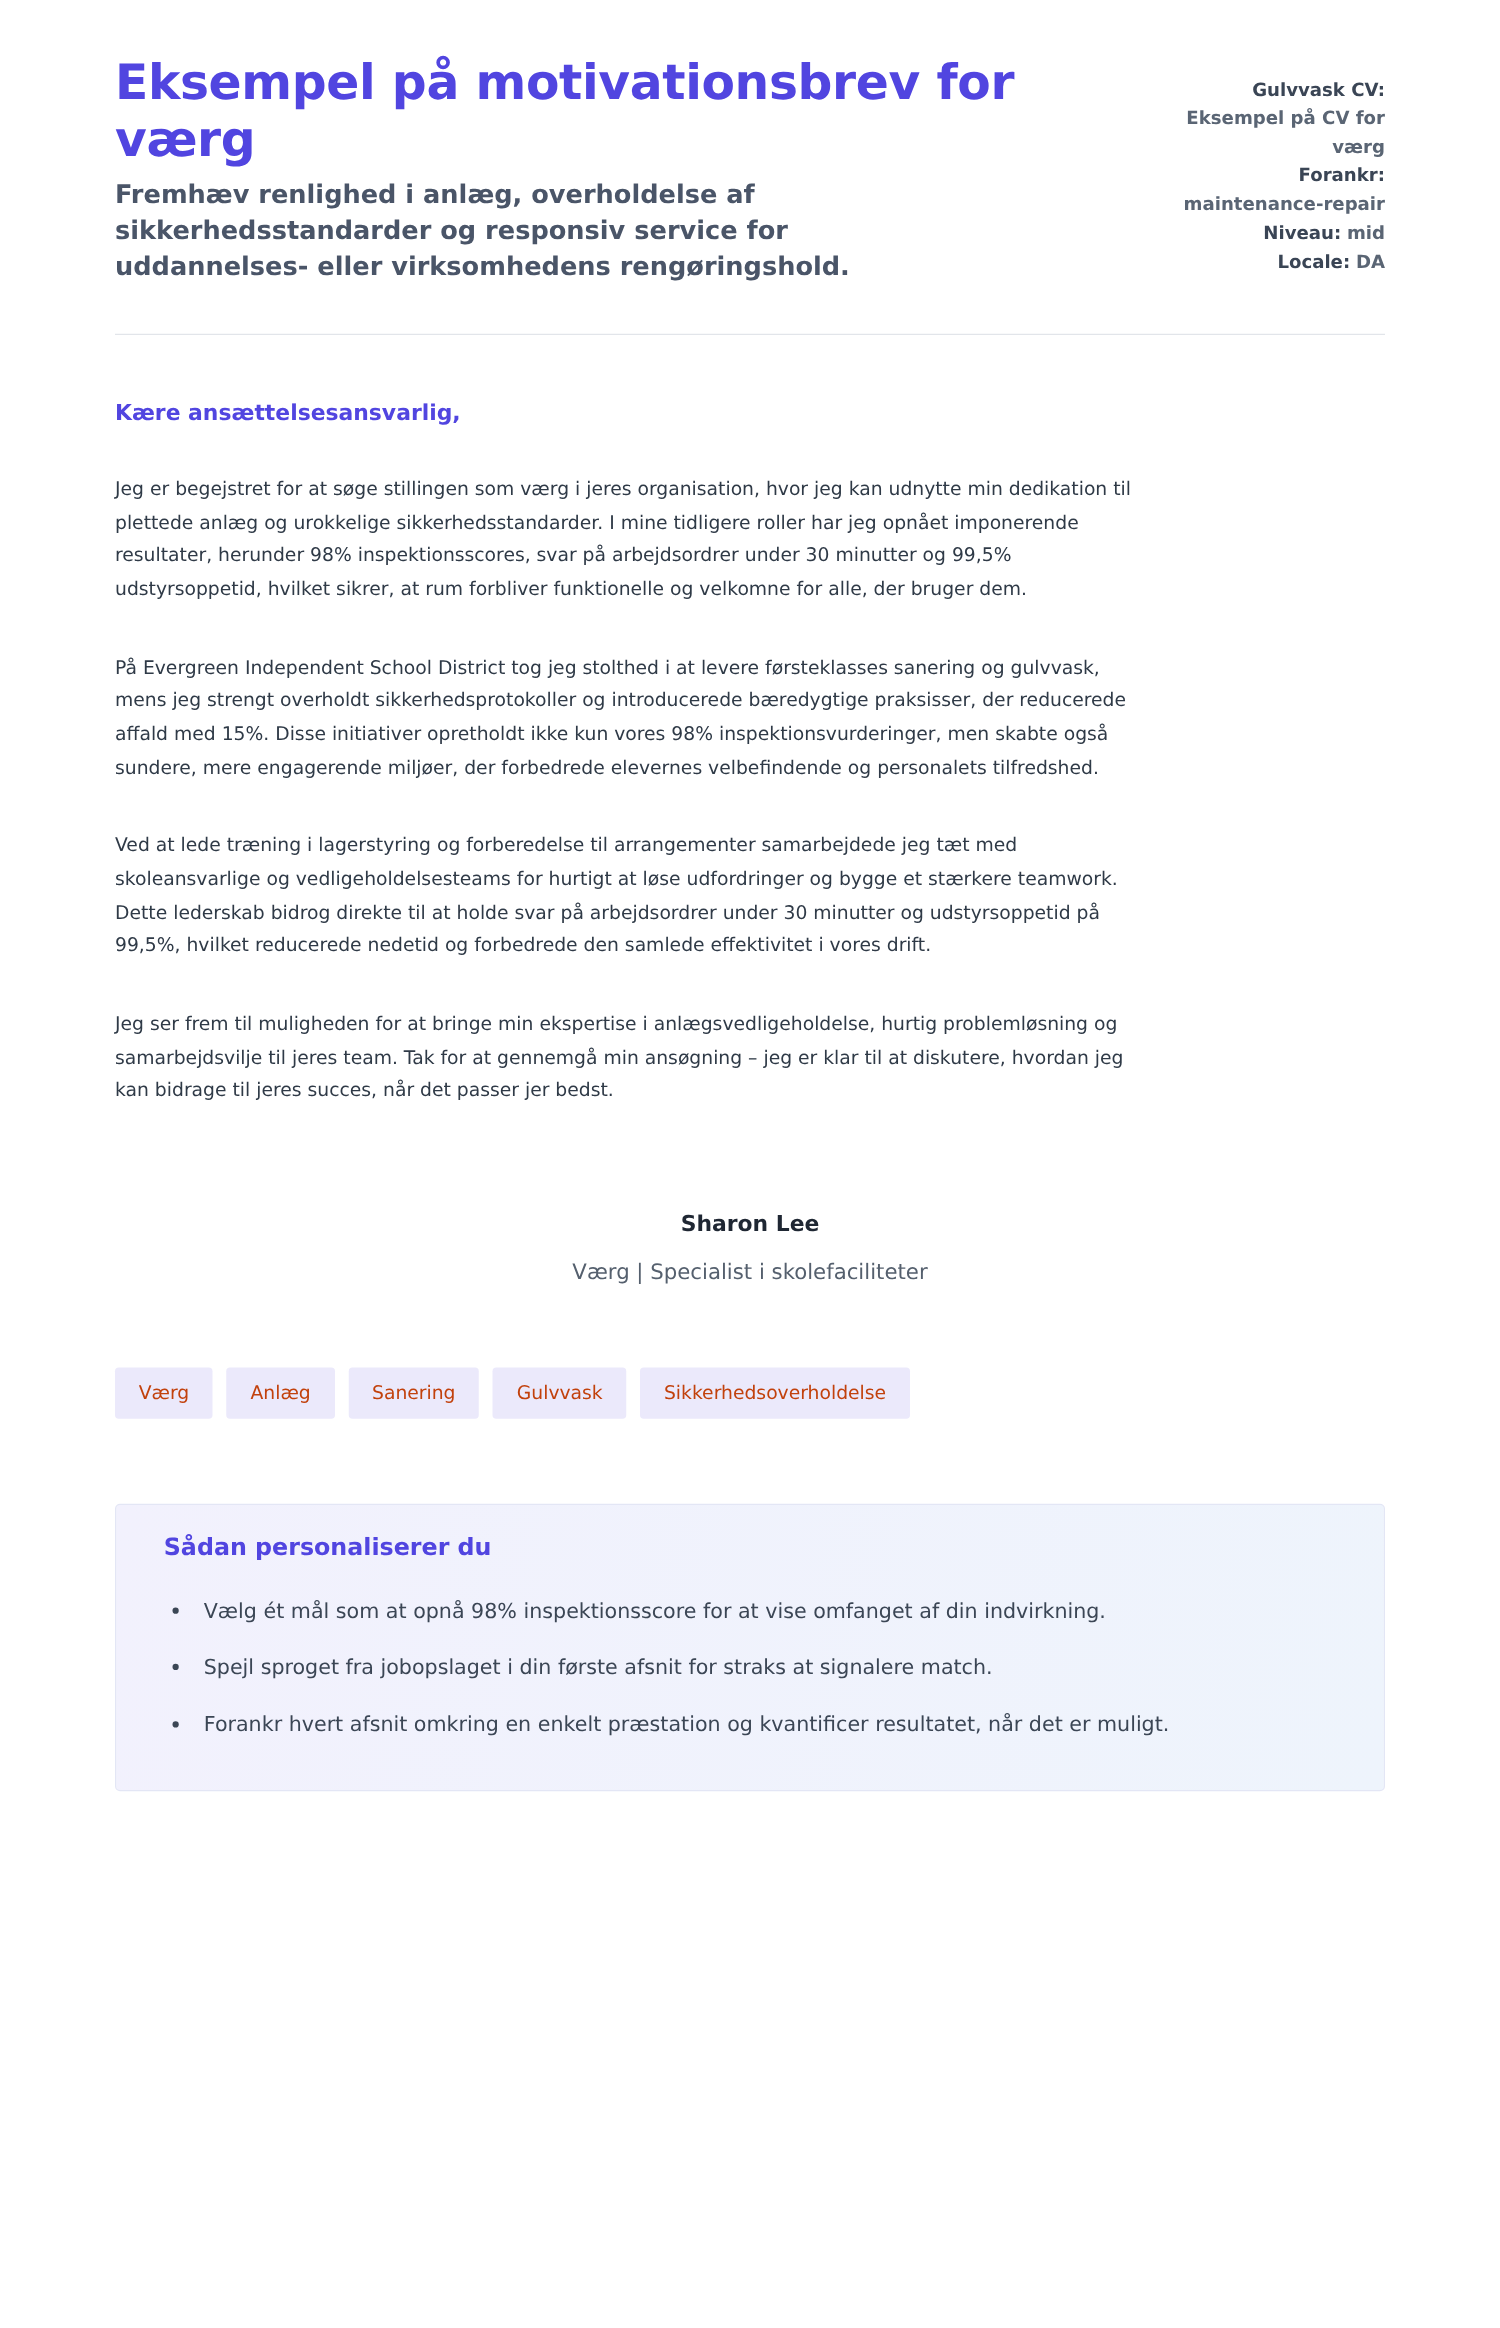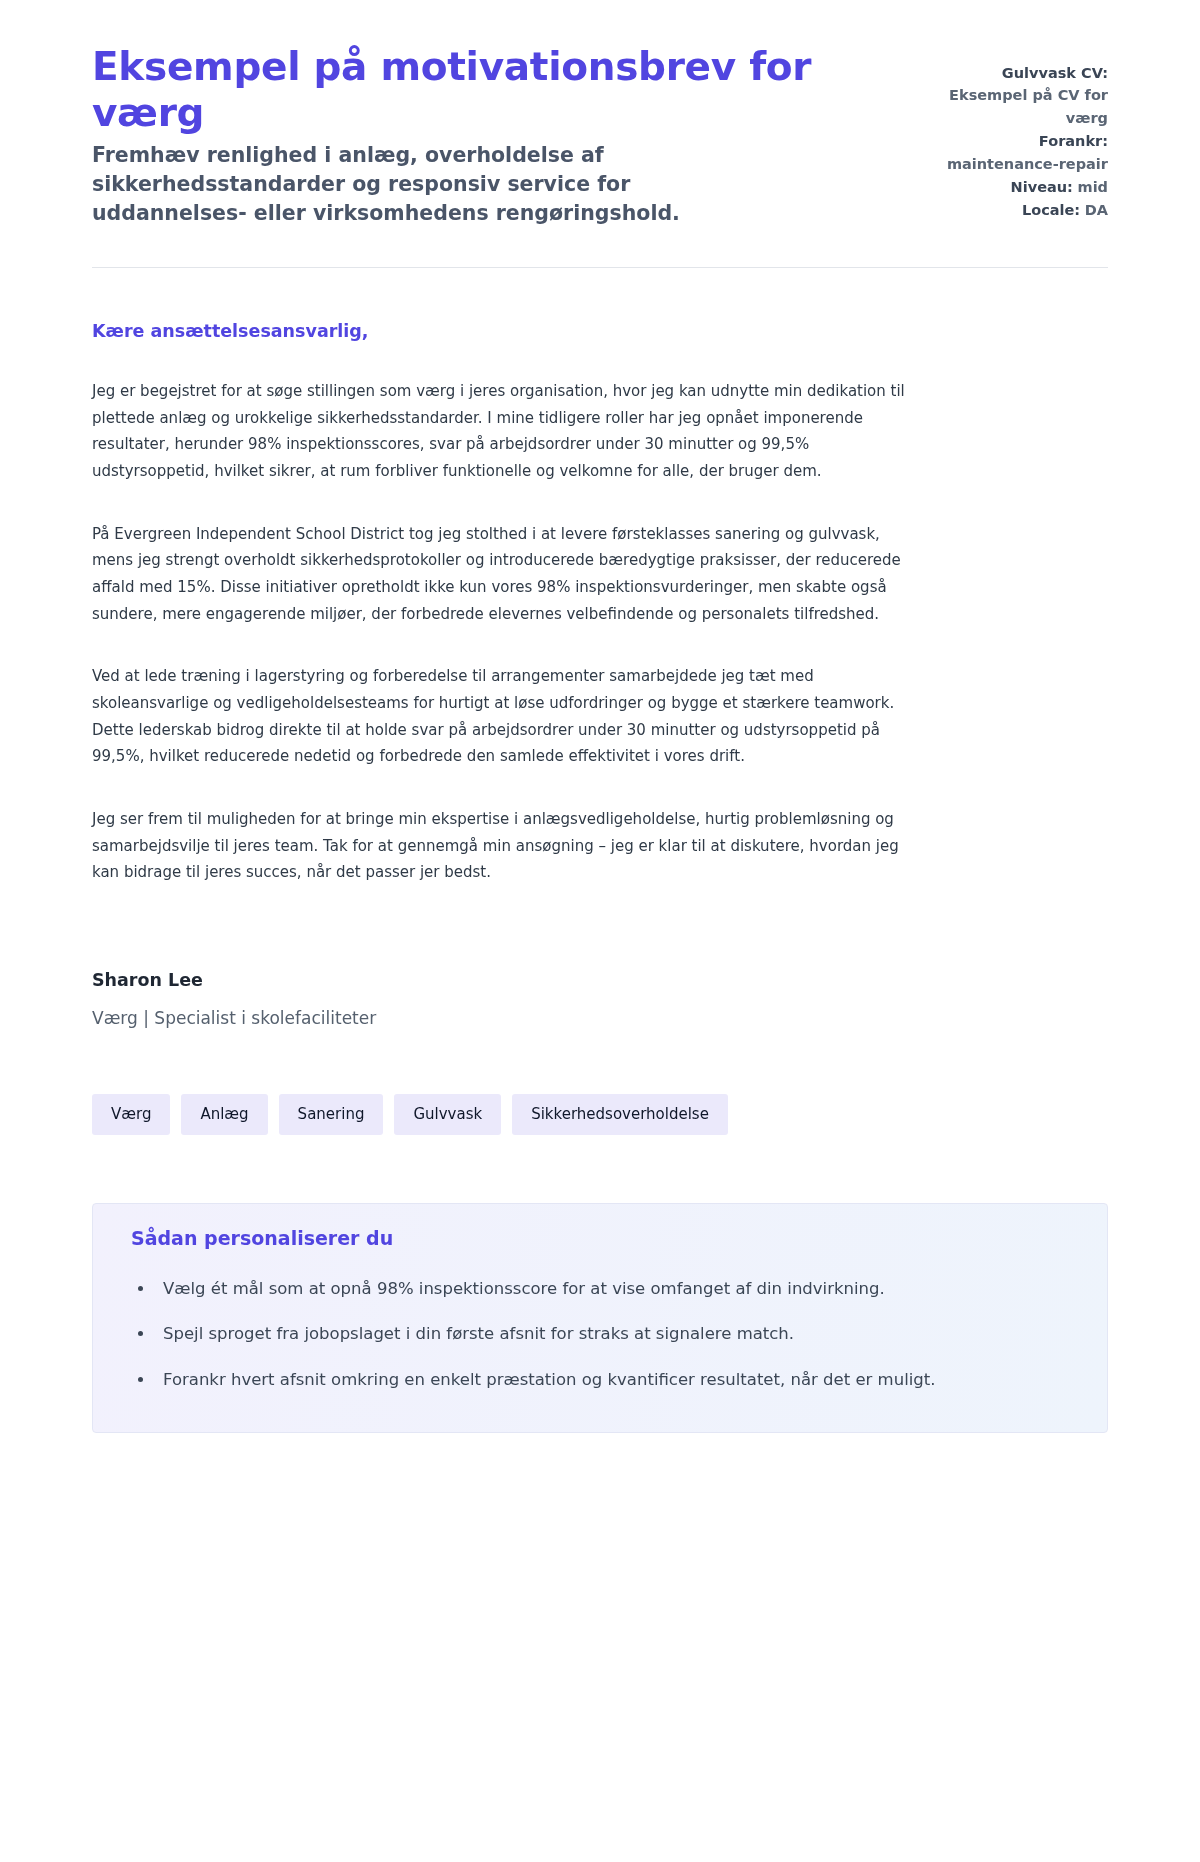--- a/index.html
+++ b/index.html
@@ -93,20 +93,21 @@
     margin: 0 0 36px 0;
     font-size: 15px;
     line-height: 1.78;
     color: #2f3a47;
     max-width: 830px;
   }
 
   
   .signature {
     margin-top: 82px;
+    text-align: center;
   }
   .sig-name {
     font-size: 17.5px;
     font-weight: 700;
     color: #1f2733;
     margin: 0 0 14px 0;
     line-height: 1.4;
   }
   .sig-role {
     font-size: 17px;
@@ -119,21 +120,21 @@
   .tag-list {
     margin-top: 64px;
     display: flex;
     flex-wrap: wrap;
     gap: 11px;
     list-style: none;
     padding: 0;
   }
   .tag {
     background: #ebe9fb;
-    color: #0f172a;
+    color: #c2410c;
     font-size: 15px;
     line-height: 1;
     padding: 13px 19px;
     border-radius: 3px;
     white-space: nowrap;
   }
 
   
   .tips {
     margin-top: 68px;

